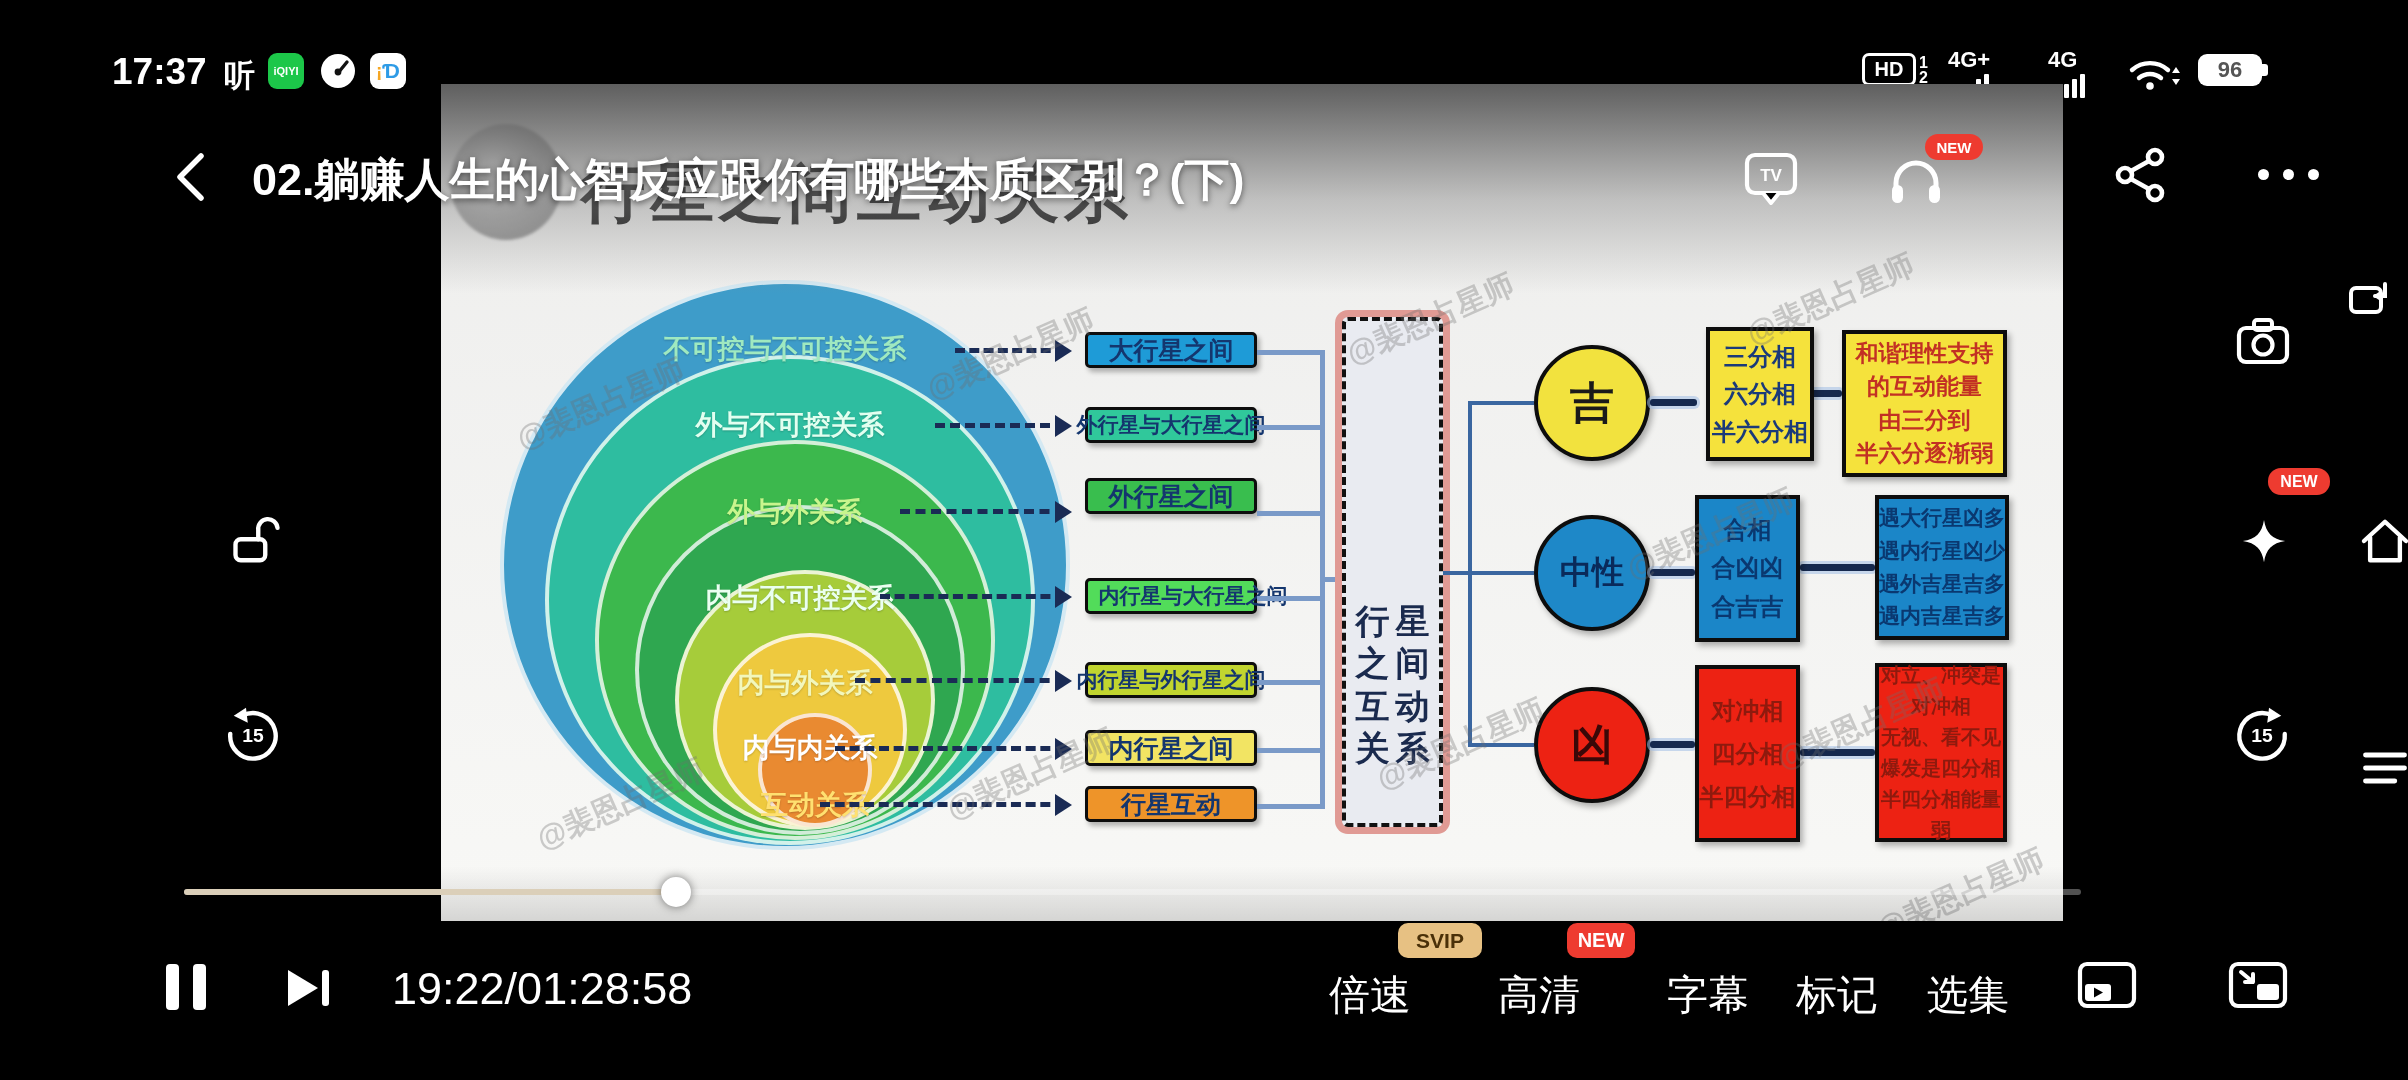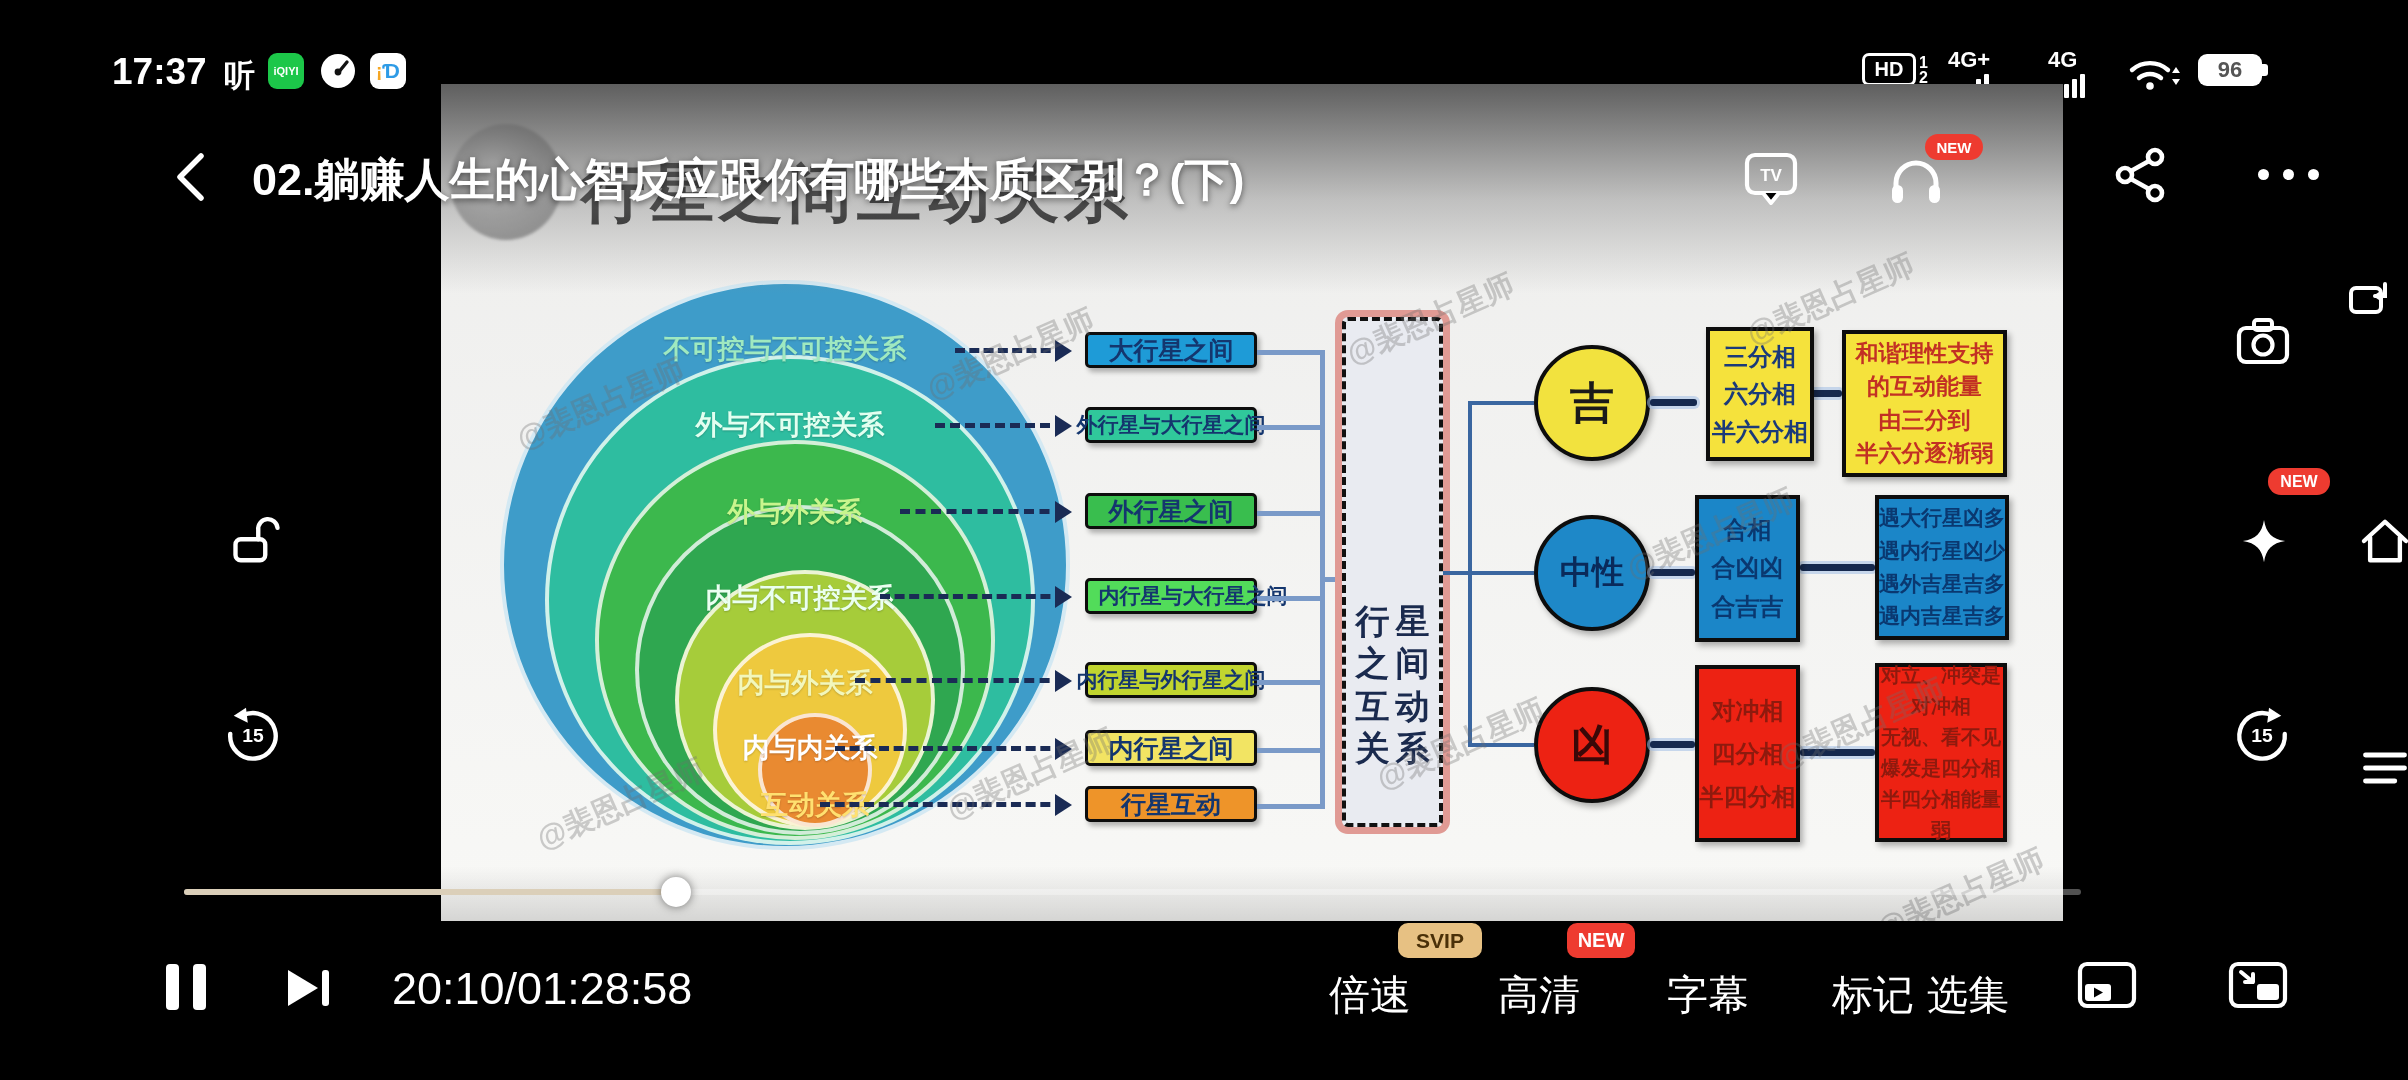--- a/index.html
+++ b/index.html
@@ -148,21 +148,21 @@
     </div>
   <div class="dash" style="left:394px;top:662px;width:230px;">
       <i></i>
     </div>
   <div class="dash" style="left:379px;top:718px;width:245px;">
       <i></i>
     </div>
 
   <div class="mbox" style="left: 644px; top: 248px; background: rgb(30, 155, 215);">大行星之间</div>
   <div class="mbox" style="left: 644px; top: 323px; font-size: 21px; background: rgb(48, 200, 155);">外行星与大行星之间</div>
-  <div class="mbox" style="left: 644px; top: 409px; background: rgb(57, 190, 78);">外行星之间</div>
+  <div class="mbox" style="left: 644px; top: 394px; background: rgb(57, 190, 78);">外行星之间</div>
   <div class="mbox" style="left: 644px; top: 494px; font-size: 21px; background: rgb(82, 220, 90); padding-left: 44px;">内行星与大行星之间</div>
   <div class="mbox" style="left: 644px; top: 578px; font-size: 21px; background: rgb(193, 213, 47);">内行星与外行星之间</div>
   <div class="mbox" style="left: 644px; top: 646px; background: rgb(242, 228, 99);">内行星之间</div>
   <div class="mbox" style="left: 644px; top: 702px; background: rgb(238, 148, 41);">行星互动</div>
 
   <div class="conn" style="left:816px;top:266px;width:65px;height:5px;"></div>
   <div class="conn" style="left:816px;top:341px;width:65px;height:5px;"></div>
   <div class="conn" style="left:816px;top:427px;width:65px;height:5px;"></div>
   <div class="conn" style="left:816px;top:512px;width:65px;height:5px;"></div>
   <div class="conn" style="left:816px;top:596px;width:65px;height:5px;"></div>
@@ -346,29 +346,29 @@
 <div class="icon" style="left:166px;top:964px;display:flex;gap:14px;">
   <span style="width:13px;height:46px;background:#fff;border-radius:4px;"></span>
   <span style="width:13px;height:46px;background:#fff;border-radius:4px;"></span>
 </div>
 <div class="icon" style="left:282px;top:966px;">
   <svg width="52" height="44" viewBox="0 0 52 44">
     <path d="M6 4 L36 22 L6 40 Z" fill="#fff"></path>
     <rect x="40" y="4" width="7" height="36" rx="3" fill="#fff"></rect>
   </svg>
 </div>
-<div class="abs" style="left:392px;top:963px;color:#fff;font-size:45px;">20:10/01:28:58</div>
+<div class="abs" style="left:392px;top:963px;color:#fff;font-size:45px;">19:22/01:28:58</div>
 
 <div class="badge" style="left:1398px;top:923px;width:84px;height:35px;border-radius:10px;background:#e7c183;color:#4a3008;font-size:21px;">SVIP</div>
 <div class="badge" style="left:1567px;top:923px;width:68px;height:35px;border-radius:10px;background:#ee3b30;font-size:20px;">NEW</div>
 
 <div class="ctrl-text" style="left:1370px;top:968px;">倍速</div>
 <div class="ctrl-text" style="left:1539px;top:968px;">高清</div>
 <div class="ctrl-text" style="left:1708px;top:968px;">字幕</div>
-<div class="ctrl-text" style="left:1837px;top:968px;margin-left:36px;">标记</div>
+<div class="ctrl-text" style="left:1837px;top:968px;">标记</div>
 <div class="ctrl-text" style="left:1968px;top:968px;">选集</div>
 
 <div class="icon" style="left:2076px;top:958px;">
   <svg width="62" height="54" viewBox="0 0 62 54">
     <rect x="4" y="6" width="54" height="42" rx="7" fill="none" stroke="#fff" stroke-width="4.2"></rect>
     <rect x="9" y="26" width="26" height="17" rx="3" fill="#fff"></rect>
     <path d="M18 29.5 L27 34.5 L18 39.5 Z" fill="#000"></path>
   </svg>
 </div>
 <div class="icon" style="left:2227px;top:958px;">

